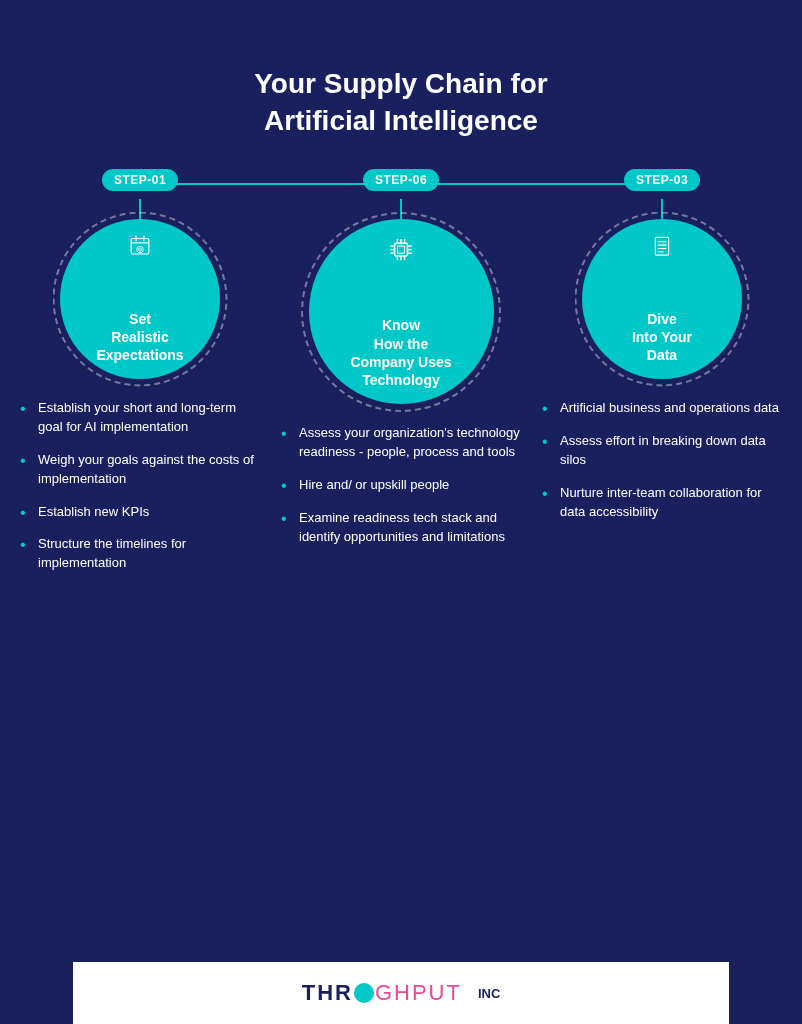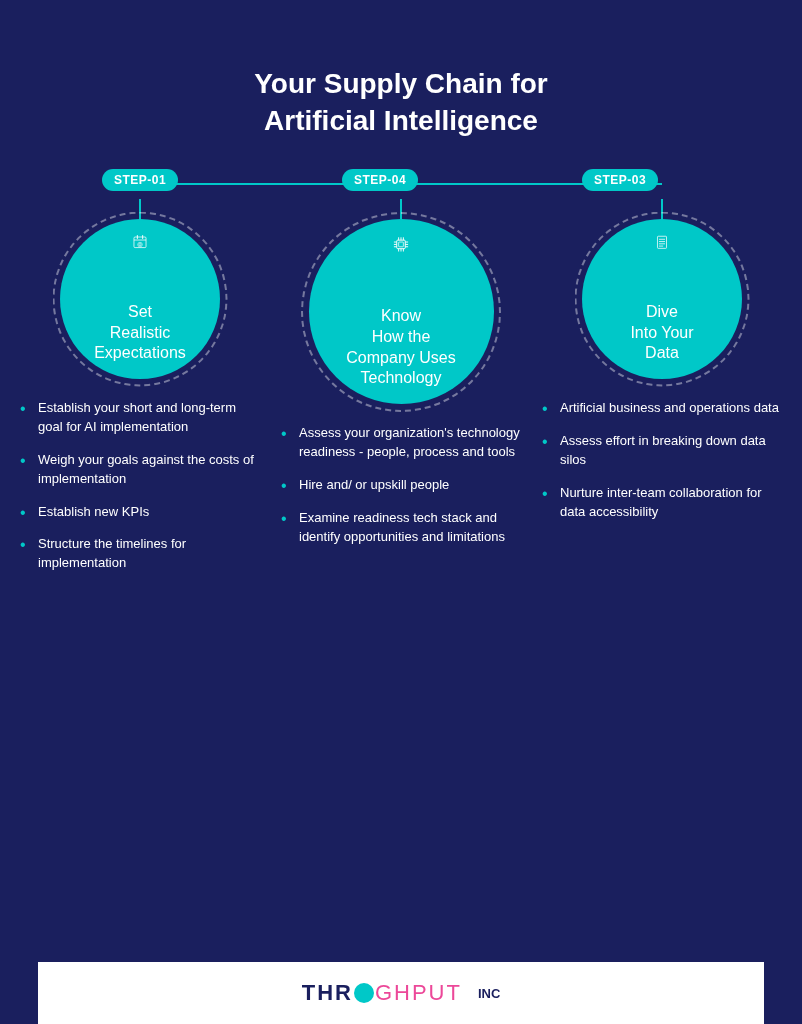--- a/index.html
+++ b/index.html
@@ -80,22 +80,22 @@
       text-align: center;
       padding: 15px;
       position: relative;
     }
     .circle.large {
       width: 185px;
       height: 185px;
     }
     .circle-text {
       color: white;
-      font-size: 16px;
-      font-weight: 400;
+      font-size: 14px;
+      font-weight: 700;
       line-height: 1.3;
       margin-top: 45px;
     }
     .circle-ring {
       position: absolute;
       width: 175px;
       height: 175px;
       border-radius: 50%;
       border: 2px dashed rgba(255,255,255,0.4);
       top: 50%;
@@ -123,21 +123,21 @@
     }
     .bullet-list li::before {
       content: '•';
       color: #00c8c8;
       position: absolute;
       left: 0;
       font-size: 16px;
       line-height: 1.2;
     }
     .footer {
-      width: 726px;
+      width: 656px;
       background: white;
       display: flex;
       justify-content: center;
       align-items: center;
       padding: 18px 0;
       margin-top: 30px;
     }
     .logo-o {
       display: inline-block;
       width: 20px;
@@ -148,21 +148,21 @@
       margin: 0 1px;
     }
     
     .icon-svg {
       width: 44px;
       height: 44px;
       margin-bottom: 6px;
     }
     .steps-top-row {
       display: flex;
-      justify-content: flex-start;
+      justify-content: space-between;
       width: 100%;
       align-items: flex-start;
       position: relative;
     }
     .top-line {
       position: absolute;
       top: 14px;
       left: 120px;
       right: 120px;
       height: 2px;
@@ -180,21 +180,21 @@
   </h1>
 
   <div class="steps-top-row">
     <div class="top-line"></div>
 
     <div style="display:flex;flex-direction:column;align-items:center;width:240px;z-index:1;">
       <span class="step-badge">STEP-01</span>
     </div>
 
     <div style="display:flex;flex-direction:column;align-items:center;width:240px;z-index:1;">
-      <span class="step-badge">STEP-04</span>
+      <span class="step-badge">STEP-06</span>
     </div>
 
     <div style="display:flex;flex-direction:column;align-items:center;width:240px;z-index:1;">
       <span class="step-badge">STEP-03</span>
     </div>
   </div>
 
   <div class="steps-row" style="margin-top:0;">
 
     <div class="step-col">

